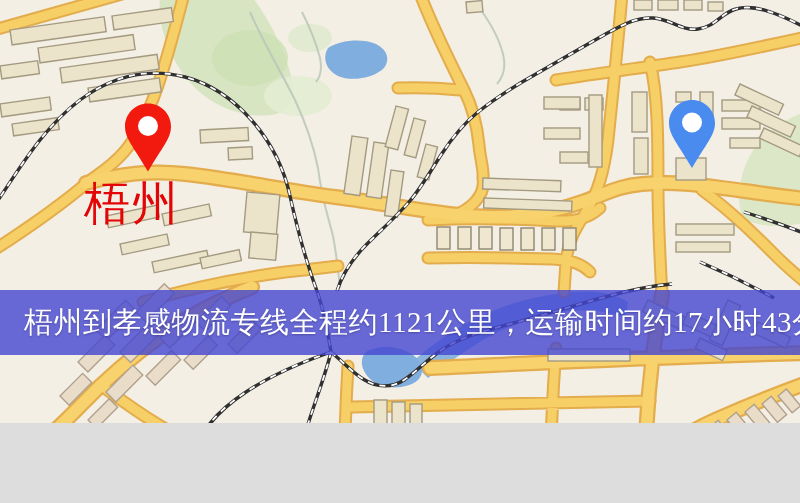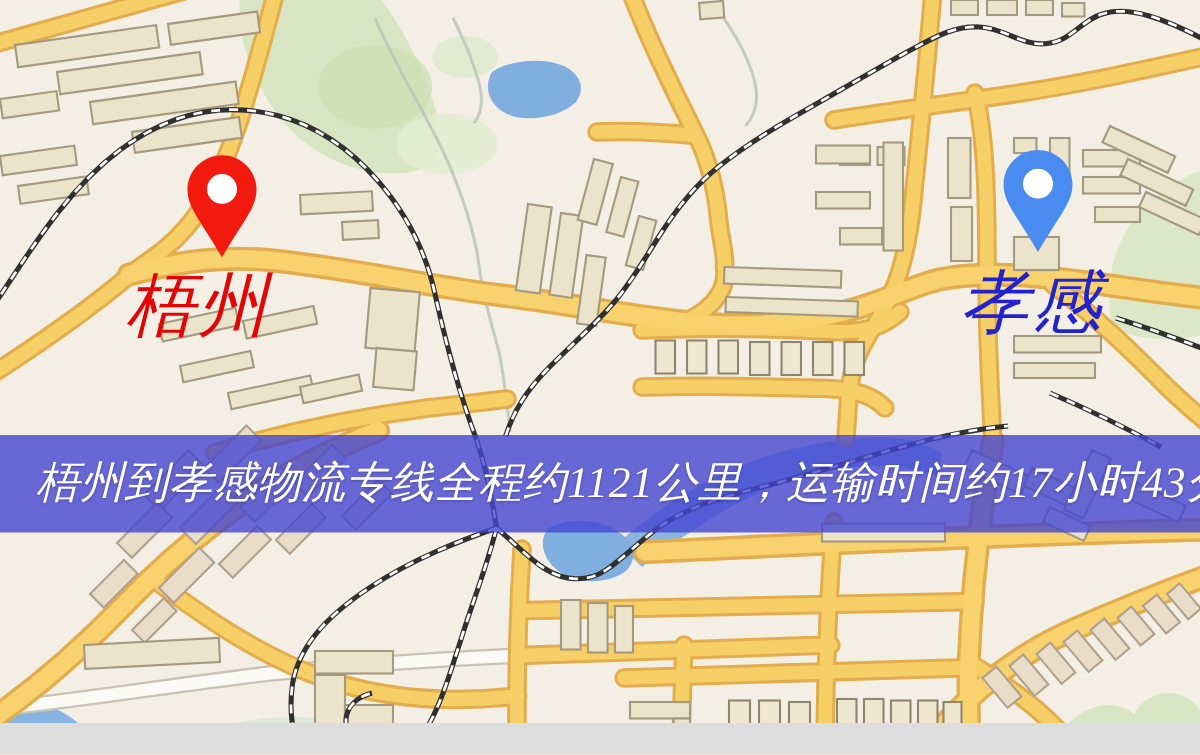--- a/index.html
+++ b/index.html
@@ -1,20 +1,19 @@
 <!DOCTYPE html>
 <html><head>
 <meta charset="utf-8">
 <style>
   html,body{margin:0;padding:0;background:#ddd;}
   .stage{
-    position:relative;width:800px;height:482px;overflow:hidden;
+    position:relative;width:800px;height:423px;overflow:hidden;
     font-family:"Liberation Serif","DejaVu Serif",serif;
     background:#f4efe4;
-    font-style:italic;
   }
   svg.map{position:absolute;left:0;top:0;}
   .yc{fill:none;stroke:#e3ac4c;stroke-width:13;stroke-linecap:round;}
   .yf{fill:none;stroke:#f7cf67;stroke-width:9;stroke-linecap:round;}
   .ycA{fill:none;stroke:#e3ac4c;stroke-width:16;stroke-linecap:round;}
   .yfA{fill:none;stroke:#f8d26d;stroke-width:11.5;stroke-linecap:round;}
   .wc{fill:none;stroke:#c9c3b4;stroke-width:11;stroke-linecap:round;}
   .wf{fill:none;stroke:#fbfaf5;stroke-width:8;stroke-linecap:round;}
   .rl-base{fill:none;stroke:#303030;stroke-width:3.4;}
   .rl-dash{fill:none;stroke:#ffffff;stroke-width:1.8;stroke-dasharray:6 6;}
@@ -192,19 +191,18 @@
   <svg class="pin" style="left:124px;top:102px;" width="48" height="71" viewBox="0 0 48 70">
     <path d="M24,1 C11.3,1 1,11.3 1,24 C1,36 10,45 24,69 C38,45 47,36 47,24 C47,11.3 36.7,1 24,1 Z" fill="#f2190f"></path>
     <circle cx="24" cy="23.5" r="10" fill="#ffffff"></circle>
   </svg>
   <div class="place-label label-origin">梧州</div>
 
   <svg class="pin" style="left:666px;top:99px;" width="52" height="70" viewBox="0 0 48 70">
     <path d="M24,1 C11.3,1 1,11.3 1,24 C1,36 10,45 24,69 C38,45 47,36 47,24 C47,11.3 36.7,1 24,1 Z" fill="#4a8bf0"></path>
     <circle cx="24" cy="23.5" r="10" fill="#ffffff"></circle>
   </svg>
-  <div class="place-label label-dest">孝感</div>
 
   <div class="banner">
     <span>梧州到孝感物流专线全程约1121公里，运输时间约17小时43分钟.</span>
   </div>
 
 </div>
 
 </body></html>

